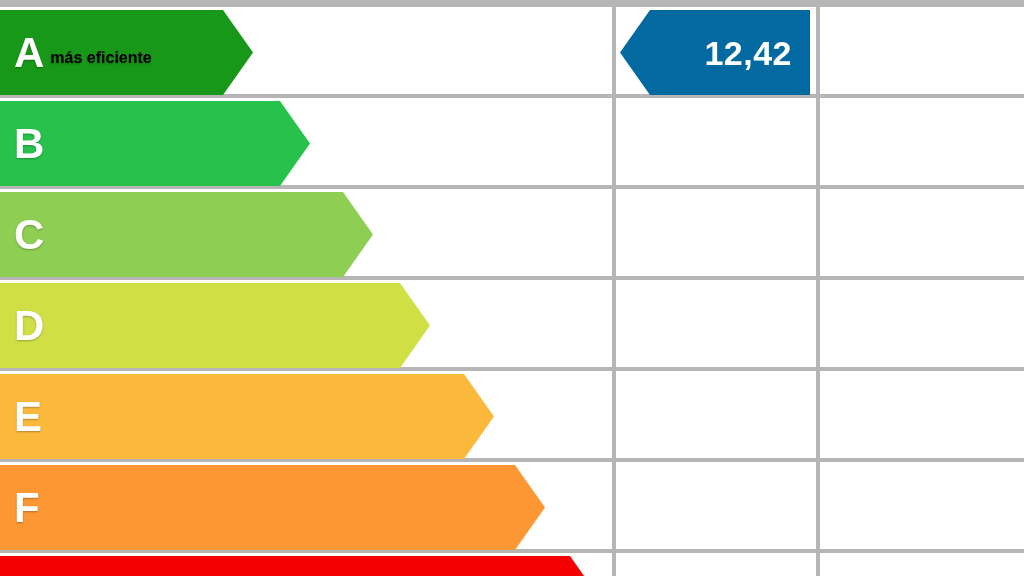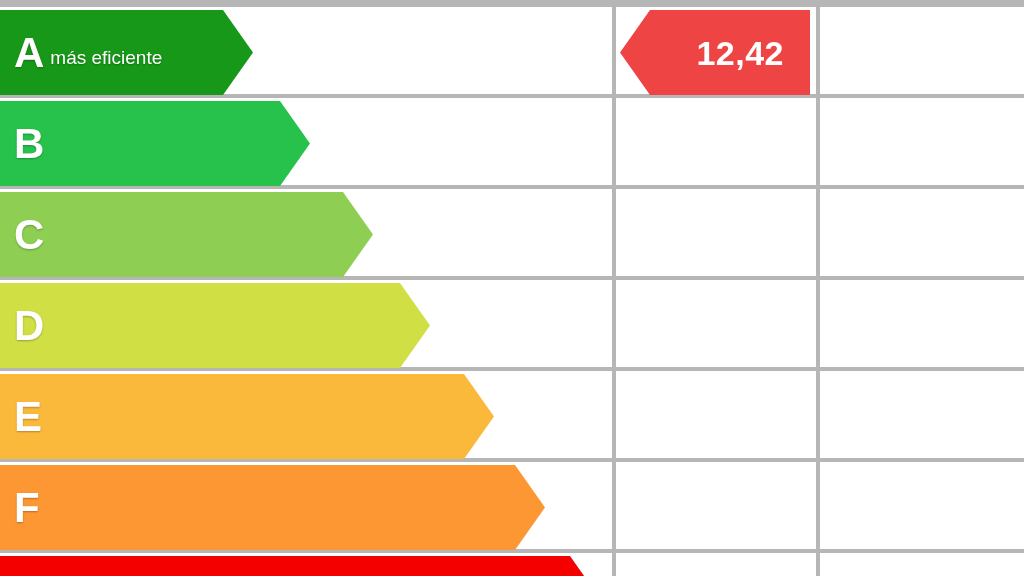--- a/index.html
+++ b/index.html
@@ -75,47 +75,47 @@
   .band-letter {
     color: #ffffff;
     font-size: 42px;
     font-weight: bold;
     line-height: 1;
     padding-left: 14px;
     text-shadow: 0 1px 2px rgba(0,0,0,0.28);
   }
 
   .band-caption {
-    color: #ffffff;
-    font-size: 19px;
-    font-weight: normal;
+    color: #000000;
+    font-size: 16px;
+    font-weight: bold;
     line-height: 1;
     padding-left: 6px;
     padding-top: 10px;
     text-shadow: 0 1px 2px rgba(0,0,0,0.28);
   }
 
   
   .value-cell {
     position: absolute;
     top: 3px;
     height: 85px;
   }
   .value-cell.cell-1 { left: 620px; width: 190px; }
   .value-cell.cell-2 { left: 824px; width: 192px; }
 
   .value-arrow {
     width: 100%;
     height: 100%;
-    background: #ef4444;
+    background: #0369a1;
     display: flex;
     align-items: center;
     justify-content: flex-end;
     box-sizing: border-box;
-    padding-right: 26px;
+    padding-right: 18px;
     -webkit-clip-path: polygon(30px 0, 100% 0, 100% 100%, 30px 100%, 0 50%);
     clip-path: polygon(30px 0, 100% 0, 100% 100%, 30px 100%, 0 50%);
   }
 
   .value-text {
     color: #ffffff;
     font-size: 34px;
     font-weight: bold;
     line-height: 1;
     letter-spacing: 0.5px;

